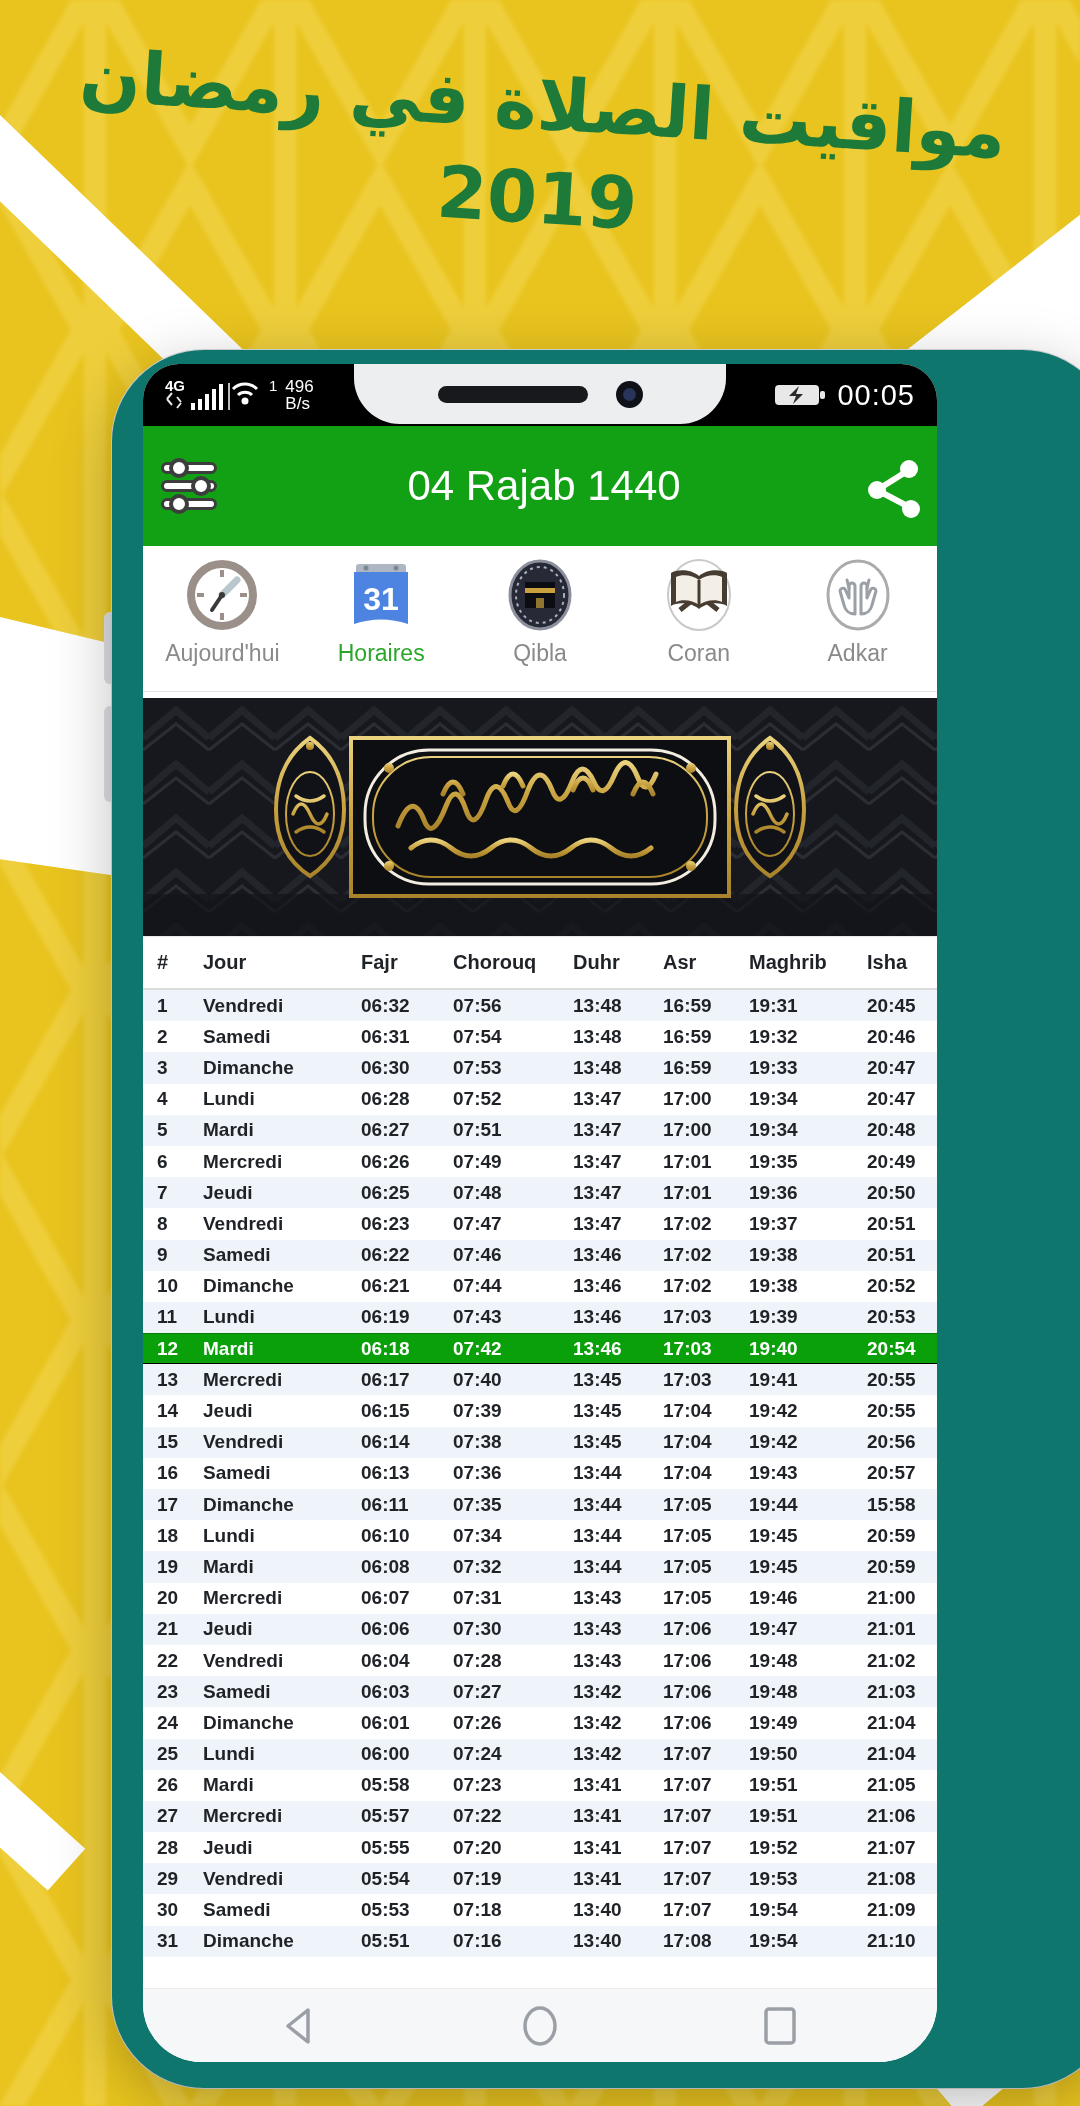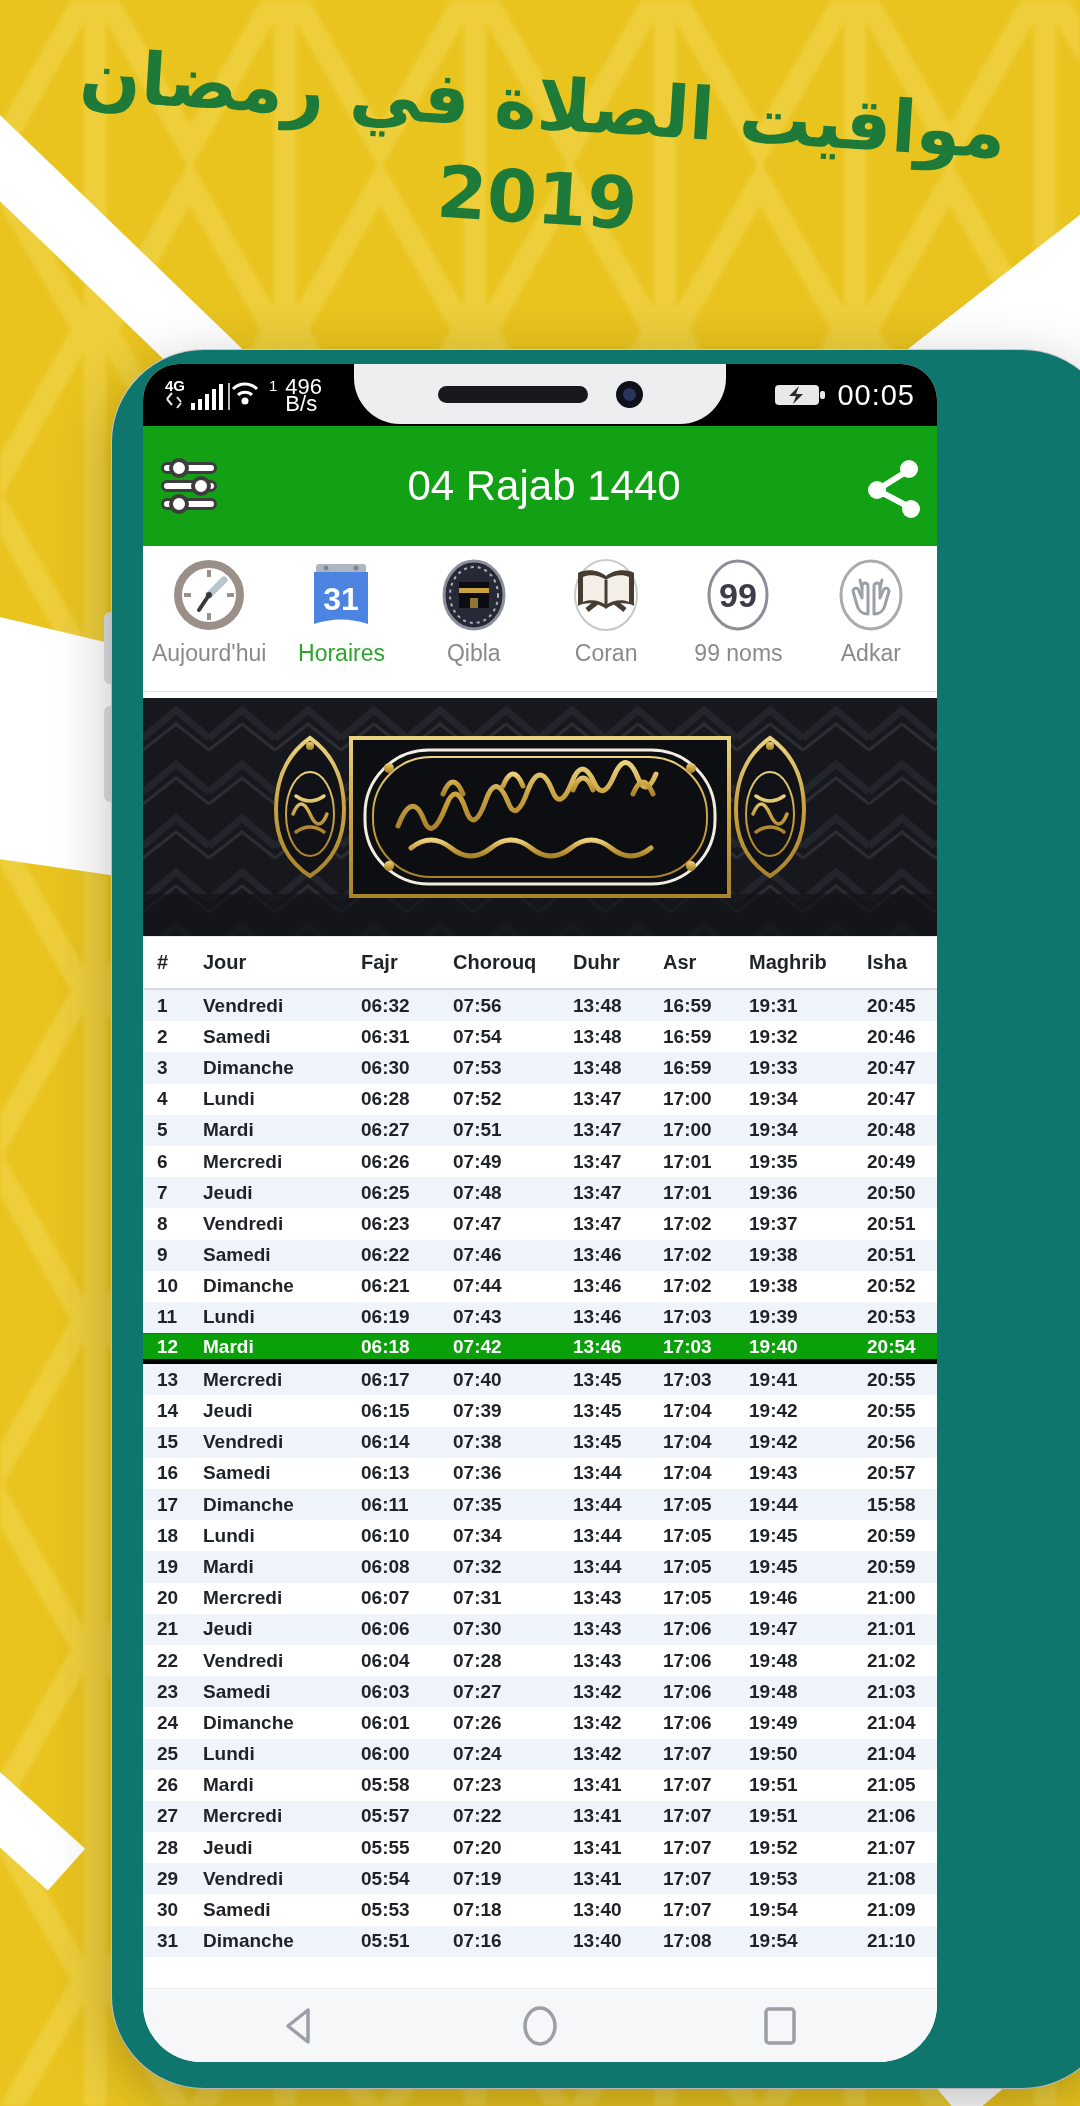--- a/index.html
+++ b/index.html
@@ -25,21 +25,21 @@
   #btnL2{left:104px;top:706px;height:96px;}
   #btnR1{left:964px;top:1016px;height:112px;}
   .phone{position:absolute;left:112px;top:350px;width:1002px;height:1738px;
     background:#0f766e;border-radius:92px;box-shadow:0 16px 60px rgba(0,0,0,.25),0 0 0 1px #d8dadd;}
   .screen{position:absolute;left:31px;top:14px;width:794px;height:1698px;
     border-radius:36px 36px 58px 58px;overflow:hidden;background:#fff;display:flex;flex-direction:column;}
   
   .status{position:relative;height:62px;background:#000;color:#fff;flex:0 0 auto;
     display:flex;align-items:center;justify-content:space-between;padding:0 22px;}
   .st-left,.st-right{display:flex;align-items:center;gap:8px;height:100%;}
-  .rate{font-size:22px;line-height:17px;color:#fff;text-align:left;}
+  .rate{font-size:17px;line-height:17px;color:#fff;text-align:left;}
   .sup1{font-size:15px;transform:translateY(-10px);display:inline-block;}
   .clock-txt{font-size:29px;letter-spacing:1px;}
   .notch{position:absolute;left:50%;top:0;transform:translateX(-50%);width:372px;height:60px;
     background:#EDEEF0;border-radius:0 0 46px 46px;display:flex;align-items:center;justify-content:center;gap:28px;}
   .speaker{width:150px;height:17px;border-radius:9px;background:#17191d;}
   .camera{width:27px;height:27px;border-radius:50%;background:#0e1118;position:relative;}
   .camera:after{content:"";position:absolute;left:7px;top:7px;width:13px;height:13px;border-radius:50%;background:#29345a;}
   
   .appbar{height:120px;background:#12A015;display:flex;align-items:center;padding:0 16px;flex:0 0 auto;}
   .appbar-title{flex:1;text-align:center;color:#fff;font-size:42px;font-weight:400;}
@@ -51,21 +51,21 @@
   .tab .lbl{font-size:23px;color:#8a8a8a;}
   .tab.active .lbl{color:#2AA62A;}
   
   .banner{height:238px;flex:0 0 auto;margin-top:6px;}
   
   .ptable{flex:0 0 auto;}
   .trow{display:grid;grid-template-columns:46px 158px 92px 120px 90px 86px 118px 1fr;
     padding-left:14px;align-items:center;height:31.2px;font-size:19px;font-weight:600;color:#1F2328;}
   .thead{height:54px;font-size:20px;font-weight:700;border-top:1px solid #eaeaea;border-bottom:2px solid #dcdcdc;background:#fff;}
   .tbody .trow:nth-child(odd){background:#EFF3FA;}
-  .tbody .trow.hl{background:#09A009;color:#fff;border-top:1px solid #067d06;border-bottom:5px solid #000000;}
+  .tbody .trow.hl{background:#09A009;color:#fff;border-top:1px solid #067d06;border-bottom:1px solid #000000;}
   
   .filler{flex:1;background:#fff;}
   .navbar{height:74px;flex:0 0 auto;background:#F6F7F8;border-top:1px solid #ececec;
     display:flex;align-items:center;justify-content:center;gap:196px;}
 </style>
 </head>
 <body>
 
 <div id="stage">
 
@@ -214,29 +214,20 @@
               <path d="M37,18 C29,11 15,11 9,15 V48 C15,44 29,44 37,51 C45,44 59,44 65,48 V15 C59,11 45,11 37,18 Z" fill="#473C31"></path>
               <path d="M37,22 C31,17 20,16 14,19 V44 C20,41 31,42 37,47 C43,42 54,41 60,44 V19 C54,16 43,17 37,22 Z" fill="#F4EFE6"></path>
               <path d="M37,22 V47" stroke="#473C31" stroke-width="3"></path>
             </svg>
             </span>
           <span class="lbl">Coran</span>
         </div>
         <div class="tab">
           <span class="ic">
             <svg width="74" height="74" viewBox="0 0 74 74">
-              <ellipse cx="37" cy="37" rx="29" ry="34" fill="#fff" stroke="#8D8D98" stroke-width="3"></ellipse>
-              <text x="37" y="49" text-anchor="middle" fill="#3C3C4A" font-size="34" font-weight="bold">99</text>
-            </svg>
-            </span>
-          <span class="lbl">99 noms</span>
-        </div>
-        <div class="tab">
-          <span class="ic">
-            <svg width="74" height="74" viewBox="0 0 74 74">
               <ellipse cx="37" cy="37" rx="30" ry="34" fill="#fff" stroke="#ABABAB" stroke-width="3"></ellipse>
               <g fill="none" stroke="#9AA0A6" stroke-width="3" stroke-linecap="round" stroke-linejoin="round">
                 <path d="M34,56 V28 a3,3 0 0 0 -6,0 V40 l-4,-9 a3,3 0 0 0 -5,2 l4,14 c1,5 5,9 11,9 z"></path>
                 <path d="M40,56 V28 a3,3 0 0 1 6,0 V40 l4,-9 a3,3 0 0 1 5,2 l-4,14 c-1,5 -5,9 -11,9 z"></path>
                 <path d="M28,30 l-2,-8 M46,30 l2,-8"></path>
               </g>
             </svg>
             </span>
           <span class="lbl">Adkar</span>
         </div>

